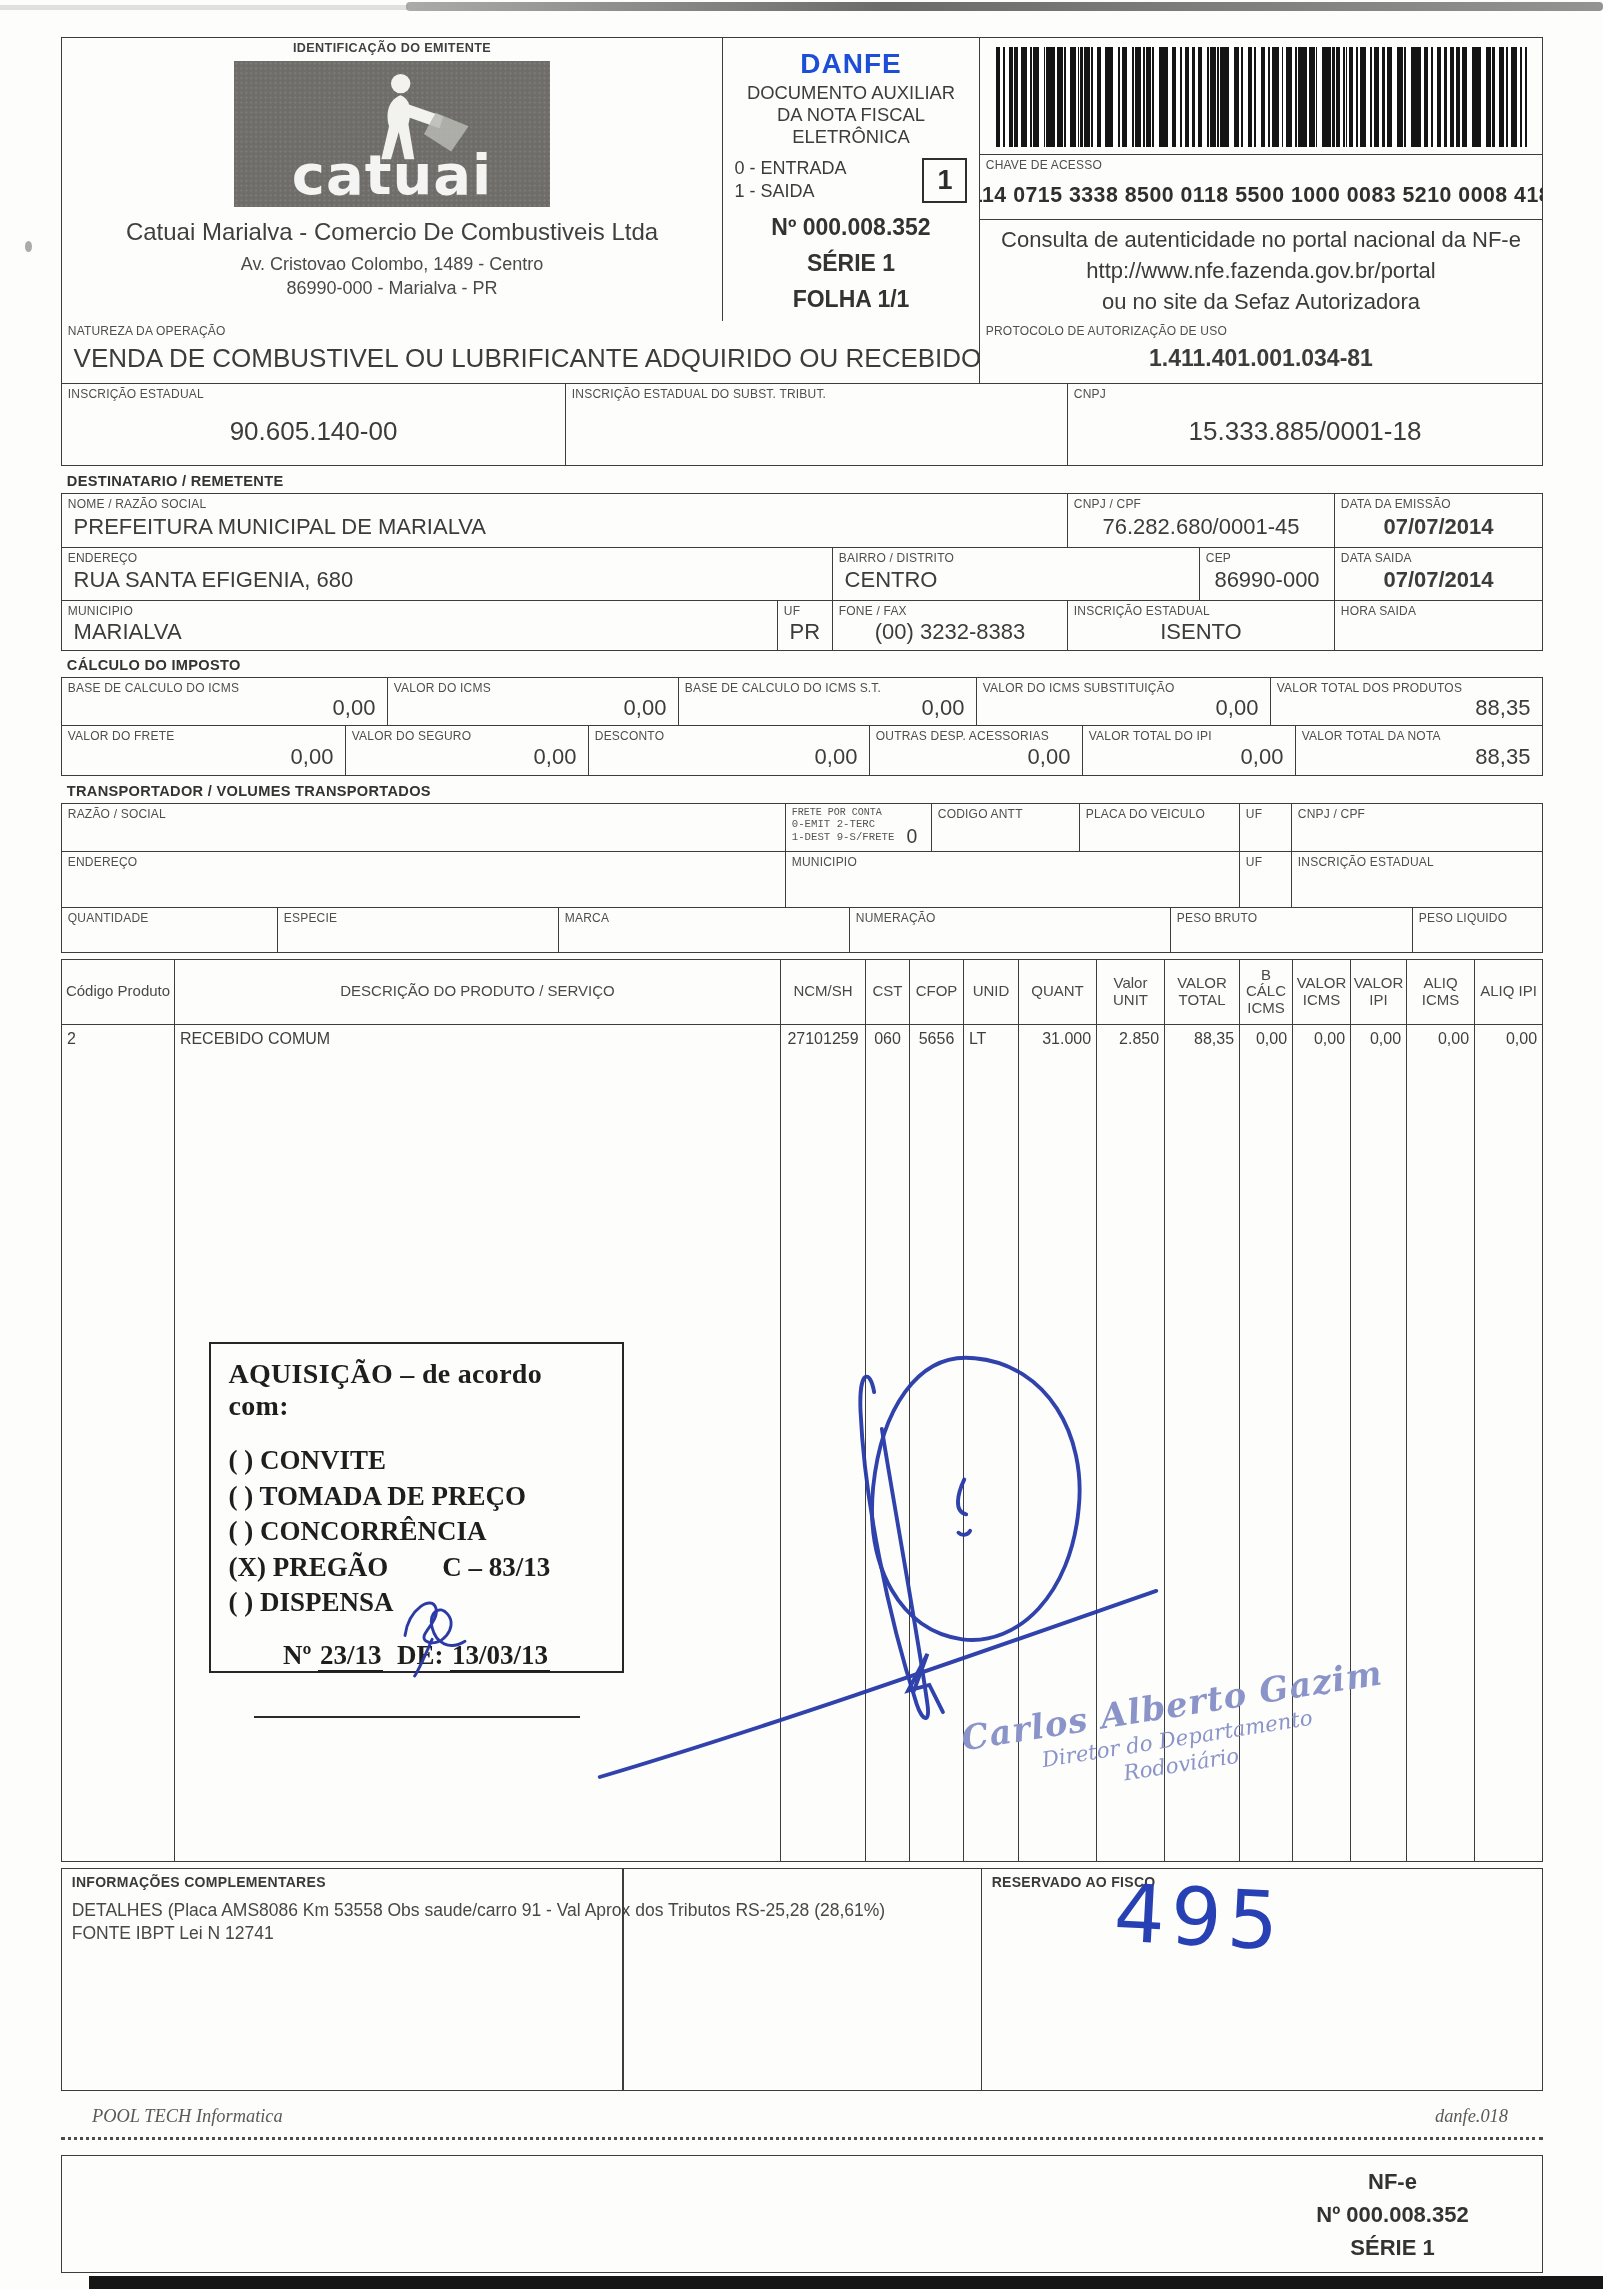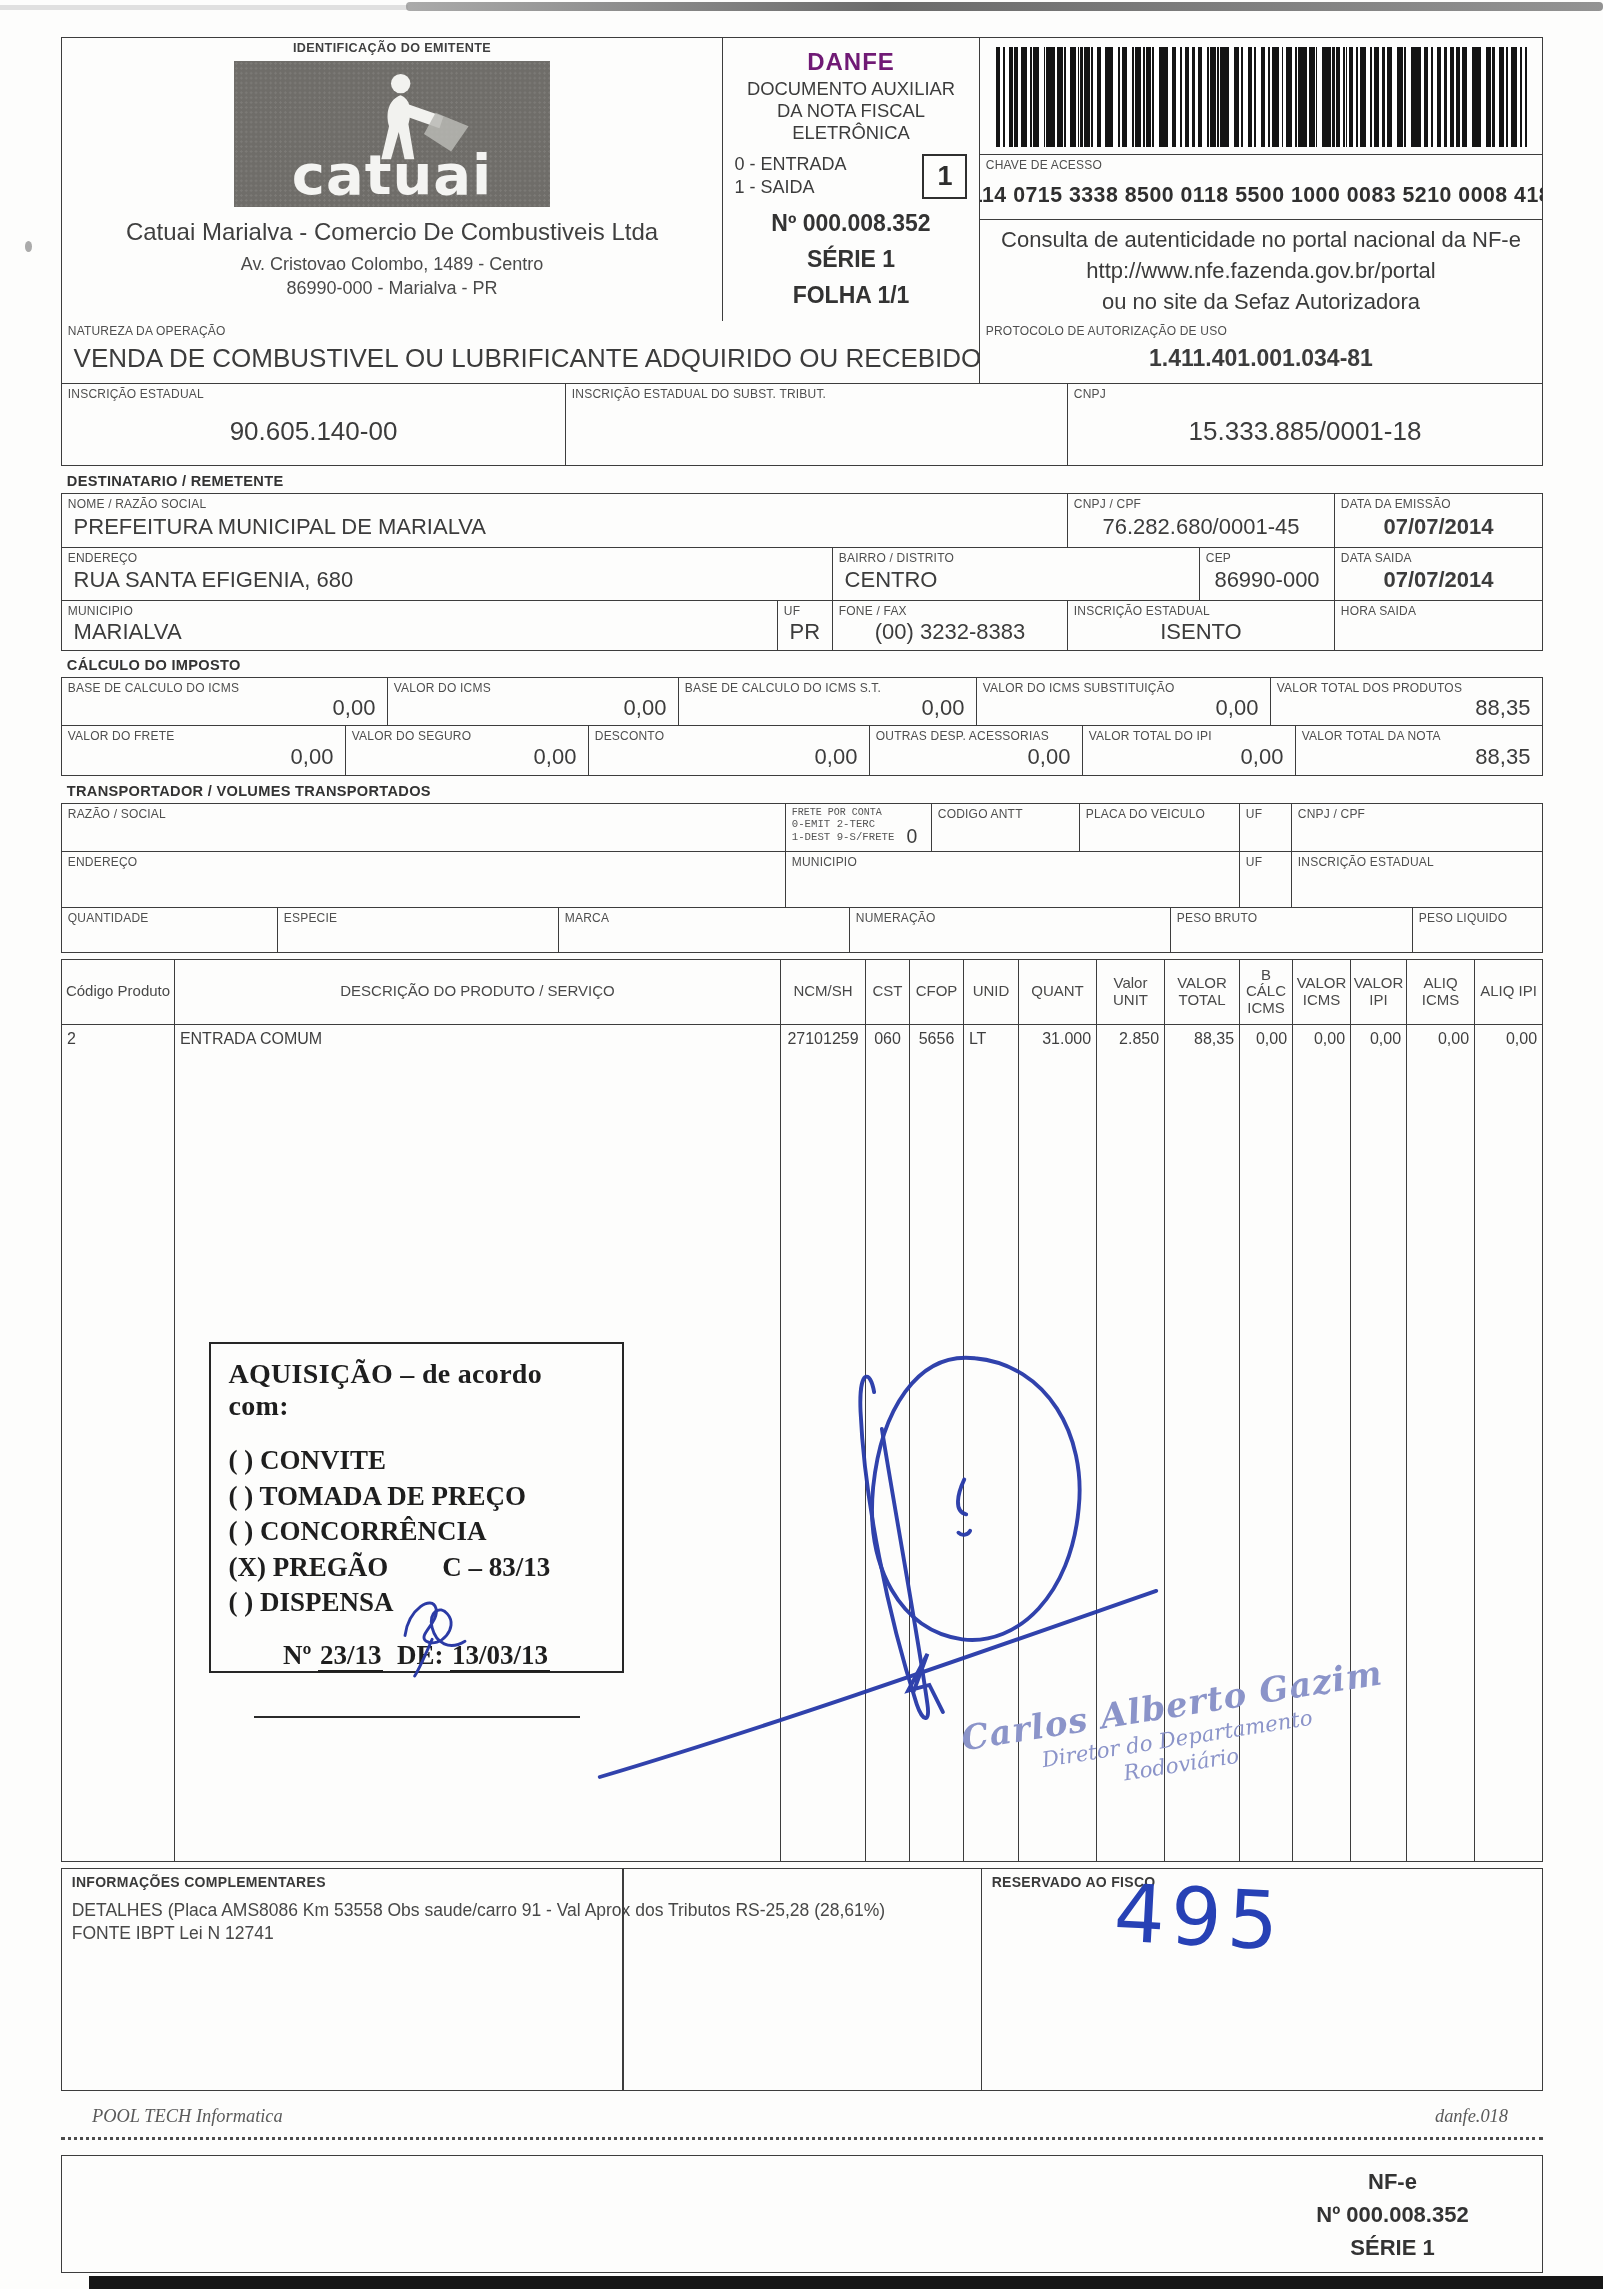--- a/index.html
+++ b/index.html
@@ -38,21 +38,21 @@
   .logo-box { width:316px; height:146px; margin:5.8px auto 0; background:#6f6d69;
               background-image:radial-gradient(rgba(255,255,255,.09) 1px, transparent 1.4px); background-size:4.9px 4.9px;
               position:relative; display:flex; align-items:flex-end; justify-content:center; }
   .logo-text { color:#f4f4f2; font-family:"DejaVu Sans", sans-serif; font-weight:700; font-size:56px; letter-spacing:1px; line-height:.95; padding-bottom:5.8px; }
   .logo-person { position:absolute; top:9.7px; left:116px; }
   .emit-name { text-align:center; font-size:24px; color:#3f3f3f; margin-top:11.6px; }
   .emit-addr { text-align:center; font-size:18px; color:#4a4a4a; line-height:1.35; }
   .emit-addr.first { margin-top:5.8px; }
 
   .danfe-col { padding:9.7px 9.7px 0; }
-  .danfe-title { text-align:center; font-weight:700; font-size:24px; color:#701a75; letter-spacing:1px; }
+  .danfe-title { text-align:center; font-weight:700; font-size:28px; color:#1d4ed8; letter-spacing:1px; }
   .danfe-sub { text-align:center; font-size:18.4px; line-height:1.22; color:#3c3c3c; margin-top:1.9px; }
   .danfe-es { display:flex; justify-content:space-between; align-items:center; margin-top:7.8px; padding-left:1.9px; }
   .es-lines { font-size:18px; line-height:1.3; color:#3c3c3c; }
   .tipo-box { width:45px; height:45px; border:2.9px solid #2f2f2f; display:flex; align-items:center; justify-content:center; font-size:27px; font-weight:700; color:#2d2d2d; margin-right:1.9px; }
   .danfe-num { text-align:center; font-weight:700; font-size:23px; color:#333; margin-top:10.7px; }
   .danfe-serie { text-align:center; font-weight:700; font-size:23px; color:#333; margin-top:8.7px; }
   .danfe-folha { text-align:center; font-weight:700; font-size:23px; color:#333; margin-top:8.7px; }
 
   .key-col { display:flex; flex-direction:column; }
   .barcode-wrap { height:116px; padding:8.7px 15.5px 6.8px; }
@@ -397,21 +397,21 @@
         <div class="ph">Valor UNIT</div>
         <div class="ph">VALOR TOTAL</div>
         <div class="ph">B CÁLC ICMS</div>
         <div class="ph">VALOR ICMS</div>
         <div class="ph">VALOR IPI</div>
         <div class="ph">ALIQ ICMS</div>
         <div class="ph">ALIQ IPI</div>
       </div>
       <div class="ptable-body" style="grid-template-columns:112px 606px 85px 44px 54px 55px 78px 68px 75px 53px 58px 56px 68px 1fr;">
         <div class="pb l">2</div>
-        <div class="pb l">ENTRADA COMUM</div>
+        <div class="pb l">RECEBIDO COMUM</div>
         <div class="pb c">27101259</div>
         <div class="pb c">060</div>
         <div class="pb c">5656</div>
         <div class="pb l">LT</div>
         <div class="pb r">31.000</div>
         <div class="pb r">2.850</div>
         <div class="pb r">88,35</div>
         <div class="pb r">0,00</div>
         <div class="pb r">0,00</div>
         <div class="pb r">0,00</div>

